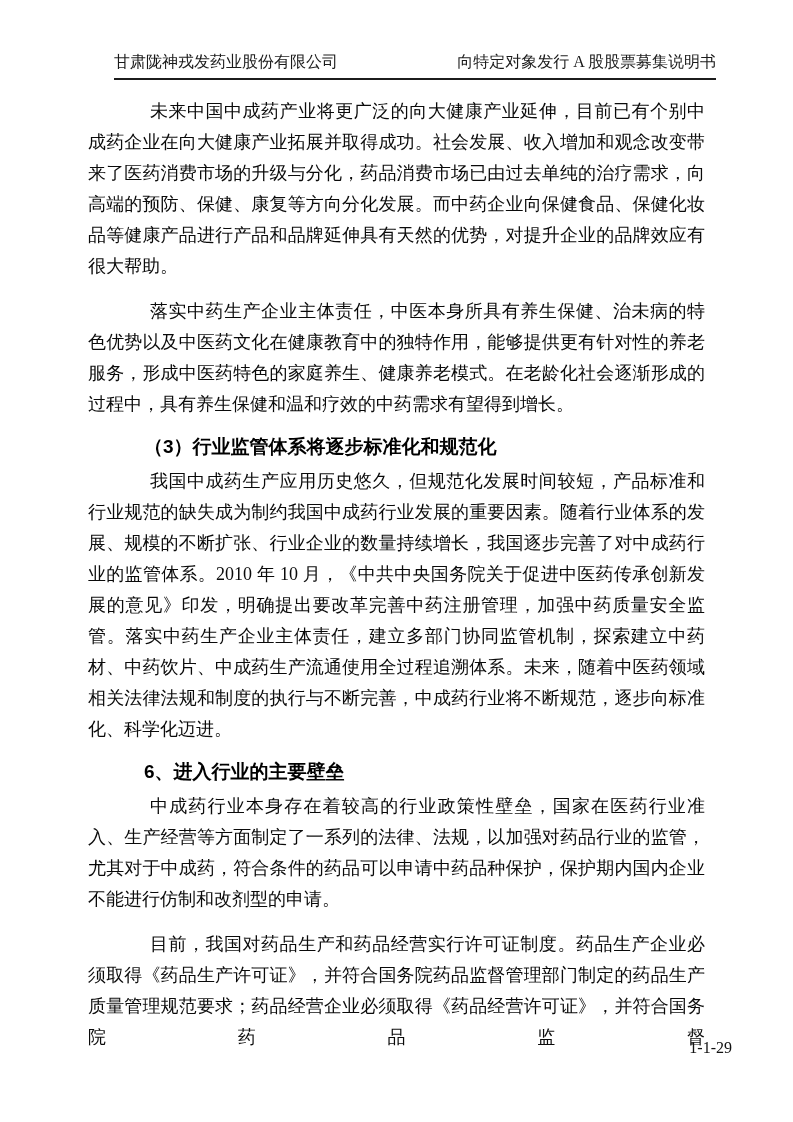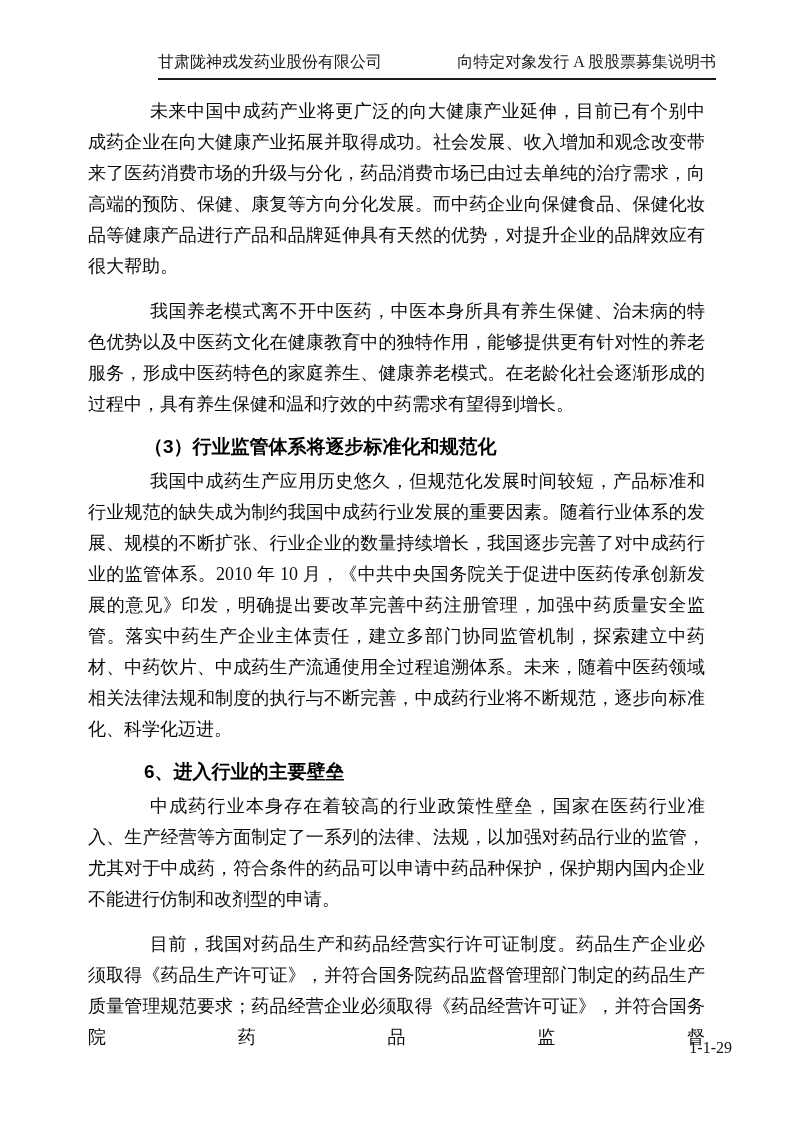--- a/index.html
+++ b/index.html
@@ -26,21 +26,20 @@
   }
   .header-row {
     display: flex;
     justify-content: space-between;
     align-items: flex-end;
     font-size: 16px;
     line-height: 20px;
     padding-bottom: 6px;
     border-bottom: 2px solid #1c1c1c;
     color: #1a1a1a;
-    margin-left: 44px;
   }
   
   .content {
     position: absolute;
     top: 90px;
     left: 88px;
     width: 617px;
   }
   .sec-heading {
     font-family: "Liberation Sans", "DejaVu Sans", sans-serif;
@@ -84,21 +83,21 @@
     <div class="header-row">
       <span>甘肃陇神戎发药业股份有限公司</span>
       <span>向特定对象发行 A 股股票募集说明书</span>
     </div>
   </div>
 
   <div class="content">
 
     <p class="body-para">未来中国中成药产业将更广泛的向大健康产业延伸，目前已有个别中成药企业在向大健康产业拓展并取得成功。社会发展、收入增加和观念改变带来了医药消费市场的升级与分化，药品消费市场已由过去单纯的治疗需求，向高端的预防、保健、康复等方向分化发展。而中药企业向保健食品、保健化妆品等健康产品进行产品和品牌延伸具有天然的优势，对提升企业的品牌效应有很大帮助。</p>
 
-    <p class="body-para">我国养老模式离不开中医药，中医本身所具有养生保健、治未病的特色优势以及中医药文化在健康教育中的独特作用，能够提供更有针对性的养老服务，形成中医药特色的家庭养生、健康养老模式。在老龄化社会逐渐形成的过程中，具有养生保健和温和疗效的中药需求有望得到增长。</p>
+    <p class="body-para">落实中药生产企业主体责任，中医本身所具有养生保健、治未病的特色优势以及中医药文化在健康教育中的独特作用，能够提供更有针对性的养老服务，形成中医药特色的家庭养生、健康养老模式。在老龄化社会逐渐形成的过程中，具有养生保健和温和疗效的中药需求有望得到增长。</p>
 
     <h3 class="sec-heading">（3）行业监管体系将逐步标准化和规范化</h3>
 
     <p class="body-para">我国中成药生产应用历史悠久，但规范化发展时间较短，产品标准和行业规范的缺失成为制约我国中成药行业发展的重要因素。随着行业体系的发展、规模的不断扩张、行业企业的数量持续增长，我国逐步完善了对中成药行业的监管体系。2010 年 10 月，《中共中央国务院关于促进中医药传承创新发展的意见》印发，明确提出要改革完善中药注册管理，加强中药质量安全监管。落实中药生产企业主体责任，建立多部门协同监管机制，探索建立中药材、中药饮片、中成药生产流通使用全过程追溯体系。未来，随着中医药领域相关法律法规和制度的执行与不断完善，中成药行业将不断规范，逐步向标准化、科学化迈进。</p>
 
     <h2 class="sec-heading">6、进入行业的主要壁垒</h2>
 
 
     <p class="body-para">中成药行业本身存在着较高的行业政策性壁垒，国家在医药行业准入、生产经营等方面制定了一系列的法律、法规，以加强对药品行业的监管，尤其对于中成药，符合条件的药品可以申请中药品种保护，保护期内国内企业不能进行仿制和改剂型的申请。</p>
 

